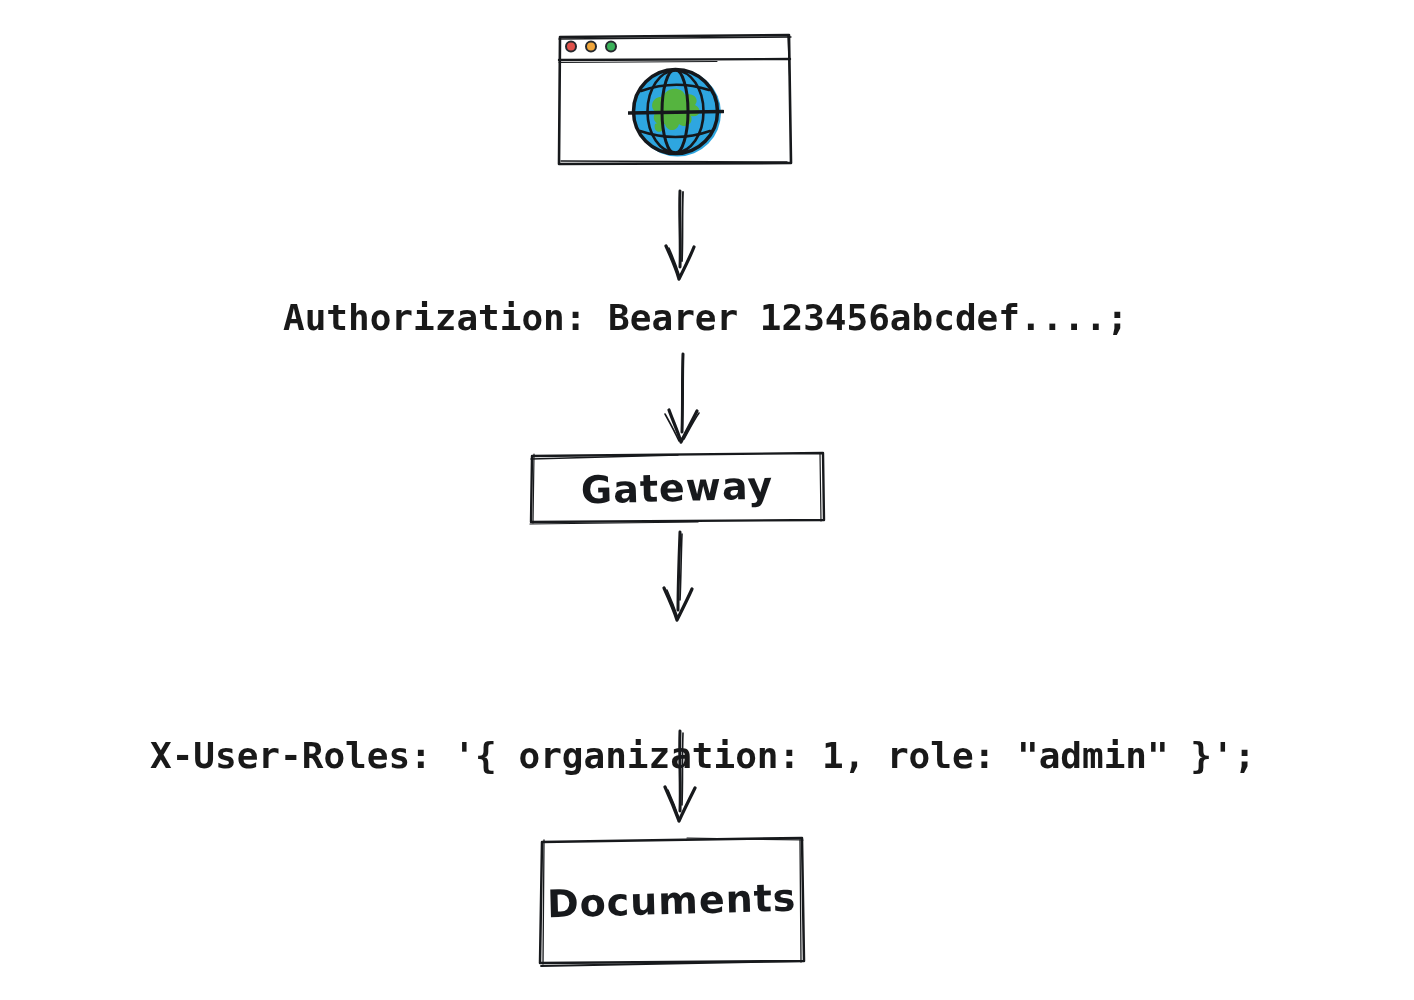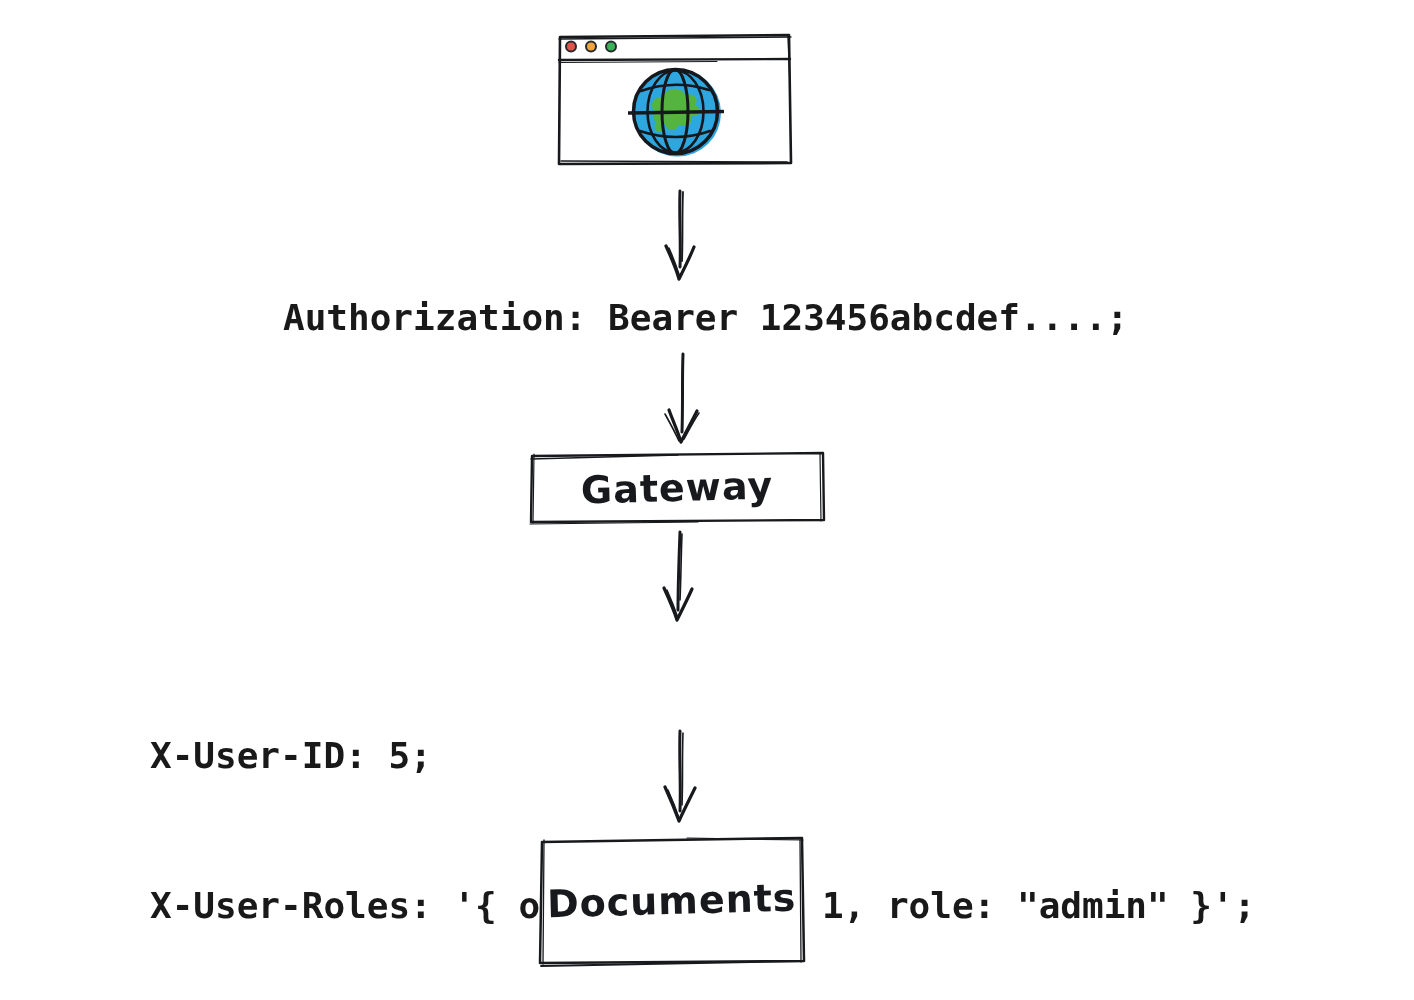--- a/index.html
+++ b/index.html
@@ -110,21 +110,20 @@
   </div>
 
   <svg class="abs arrow arrow-3" viewBox="0 0 44 94">
     <path d="M 23,2 C 22,28 21,54 21,80" fill="none" stroke="#17191c" stroke-width="3" stroke-linecap="round"></path>
     <path d="M 25,4 C 24,28 24,50 23,70" fill="none" stroke="#17191c" stroke-width="1.6" stroke-linecap="round"></path>
     <path d="M 7,58 C 12,69 17,80 20,90 M 20,90 C 25,80 31,68 35,59" fill="none" stroke="#17191c" stroke-width="3.2" stroke-linecap="round"></path>
     <path d="M 10,60 C 14,69 18,79 21,88" fill="none" stroke="#17191c" stroke-width="1.5" stroke-linecap="round"></path>
   </svg>
 
   <div class="abs code headers-text">
-    <div>X-User-ID: 5;</div>
     <div>X-User-Roles: '{ organization: 1, role: "admin" }';</div>
   </div>
 
   <svg class="abs arrow arrow-4" viewBox="0 0 44 94">
     <path d="M 21,2 C 20,28 22,54 21,82" fill="none" stroke="#17191c" stroke-width="3" stroke-linecap="round"></path>
     <path d="M 24,4 C 23,30 24,54 23,76" fill="none" stroke="#17191c" stroke-width="1.6" stroke-linecap="round"></path>
     <path d="M 6,58 C 11,69 16,81 20,92 M 20,92 C 25,81 31,69 36,59" fill="none" stroke="#17191c" stroke-width="3.2" stroke-linecap="round"></path>
     <path d="M 9,61 C 13,70 17,80 20,89" fill="none" stroke="#17191c" stroke-width="1.5" stroke-linecap="round"></path>
   </svg>
 

